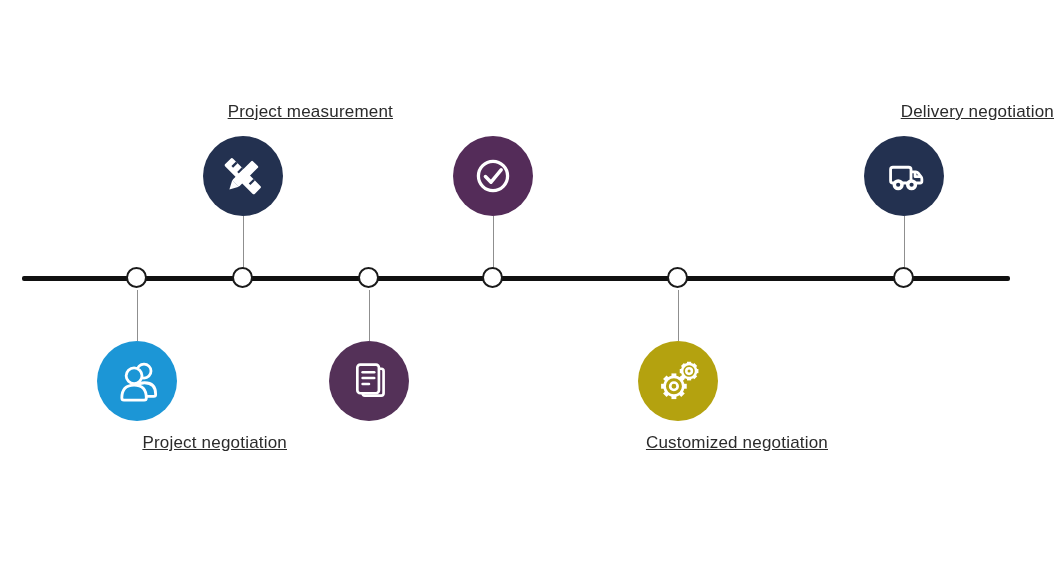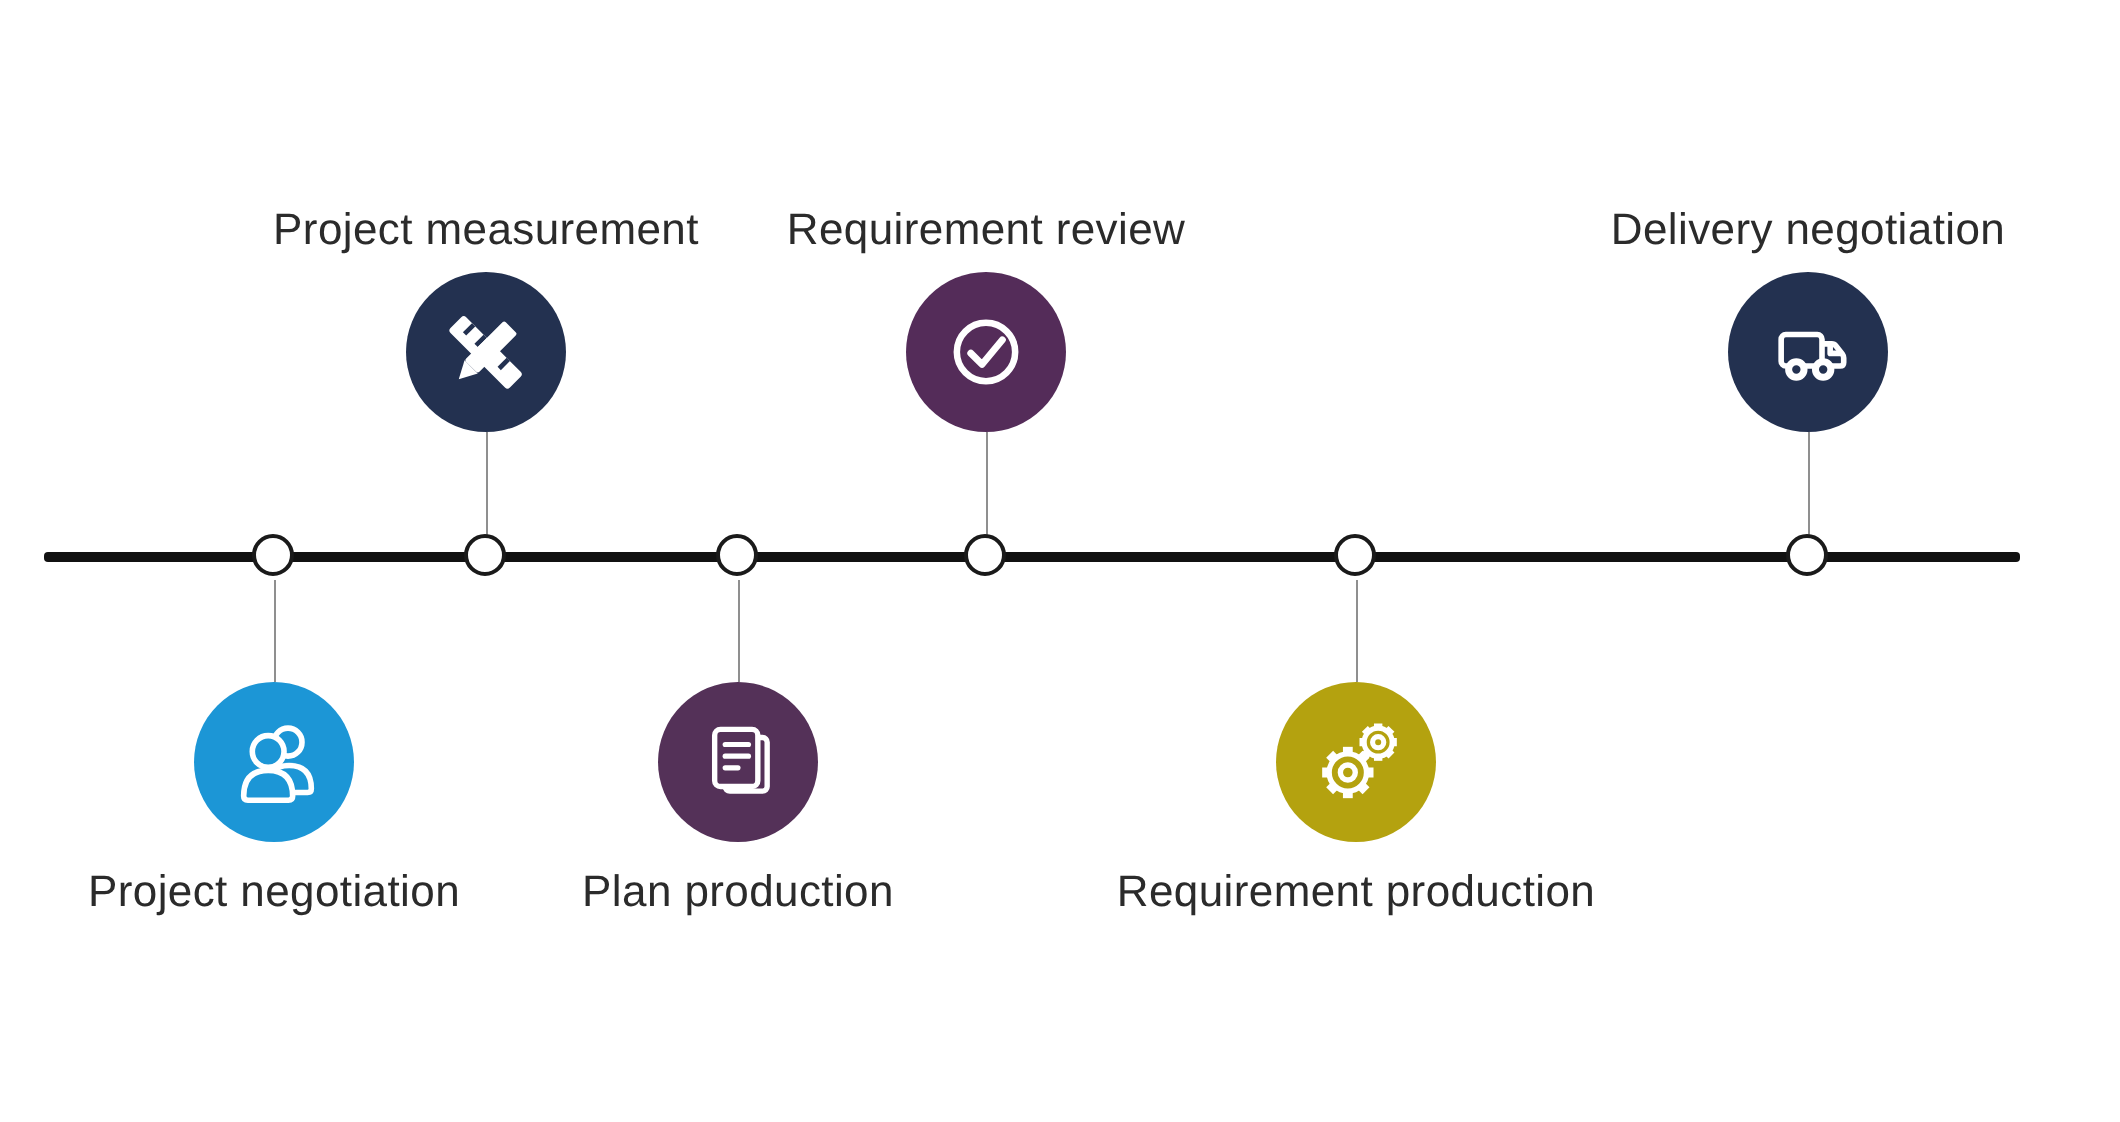--- a/index.html
+++ b/index.html
@@ -17,22 +17,23 @@
   .bubble{
     position:absolute;width:80px;height:80px;border-radius:50%;
     left:calc(var(--cx) - 40px);
     display:flex;align-items:center;justify-content:center;
   }
   .step.top .bubble{top:136px;}
   .step.bottom .bubble{top:341px;}
   .bubble svg{width:56px;height:56px;display:block;}
   .label{
     position:absolute;left:calc(var(--cx) - 150px);width:300px;
-    text-align:center;font-size:22px;color:#2b2b2b;letter-spacing:.2px;
+    text-align:right;font-size:17px;color:#2b2b2b;letter-spacing:.2px;
     white-space:nowrap;
+    text-decoration:underline;
   }
   .step.top .label{top:102px;}
   .step.bottom .label{top:433px;}
   .connector{
     position:absolute;left:calc(var(--cx) - 0.5px);width:1px;background:#8f8f8f;
   }
   .step.top .connector{top:216px;height:52px;}
   .step.bottom .connector{top:290px;height:51px;}
   .node{
     position:absolute;left:calc(var(--cx) - 11px);top:267px;
@@ -95,35 +96,33 @@
           <rect x="18.5" y="13.5" width="18" height="23" rx="2"></rect>
           <rect x="14" y="10" width="18.5" height="24.5" rx="2.5" fill="var(--bub,#543158)"></rect>
           <g stroke-linecap="round" stroke-width="2.2">
             <line x1="18.5" y1="16.5" x2="28.5" y2="16.5"></line>
             <line x1="18.5" y1="21.5" x2="28.5" y2="21.5"></line>
             <line x1="18.5" y1="26.5" x2="24" y2="26.5"></line>
           </g>
         </g>
       </svg>
     </div>
-    <div class="label">Plan production</div>
   </div>
 
   <div class="step top" style="--cx:493px">
     <div class="connector"></div>
     <div class="node"></div>
     <div class="bubble" style="background-color: rgb(84, 44, 89); --bub: #542c59;">
       <svg viewBox="0 0 48 48">
         <g fill="none" stroke="#ffffff">
           <circle cx="24" cy="24" r="12.5" stroke-width="2.8"></circle>
           <polyline points="17.5,24.5 22.3,29.3 31,18.8" stroke-width="3" stroke-linecap="round" stroke-linejoin="round"></polyline>
         </g>
       </svg>
     </div>
-    <div class="label">Requirement review</div>
   </div>
 
   <div class="step bottom" style="--cx:678px">
     <div class="connector"></div>
     <div class="node"></div>
     <div class="bubble" style="background-color: rgb(180, 162, 15); --bub: #b4a20f;">
       <svg viewBox="0 0 48 48">
 
         <g stroke="#ffffff">
           <g stroke-width="4.2">
@@ -141,21 +140,21 @@
             <line x1="33.5" y1="7.5" x2="33.5" y2="23.5"></line>
             <line x1="25.5" y1="15.5" x2="41.5" y2="15.5"></line>
             <line x1="27.8" y1="9.8" x2="39.2" y2="21.2"></line>
             <line x1="39.2" y1="9.8" x2="27.8" y2="21.2"></line>
           </g>
           <circle cx="33.5" cy="15.5" r="6" fill="var(--bub,#b4a20f)" stroke-width="2.2"></circle>
           <circle cx="33.5" cy="15.5" r="2.4" fill="none" stroke-width="2.2"></circle>
         </g>
       </svg>
     </div>
-    <div class="label">Requirement production</div>
+    <div class="label">Customized negotiation</div>
   </div>
 
   <div class="step top" style="--cx:904px">
     <div class="connector"></div>
     <div class="node"></div>
     <div class="bubble" style="background-color: rgb(35, 49, 80); --bub: #233150;">
       <svg viewBox="0 0 48 48">
         <g fill="none" stroke="#ffffff" stroke-width="2.4" stroke-linejoin="round">
           <rect x="12.5" y="16.5" width="17.5" height="13.5" rx="2"></rect>
           <path d="M30,20.5 h4.2 q1.1,0 1.8,0.9 l2.7,3.4 q0.6,0.8 0.6,1.8 v1.9 q0,1.5 -1.5,1.5 h-7.8"></path>

